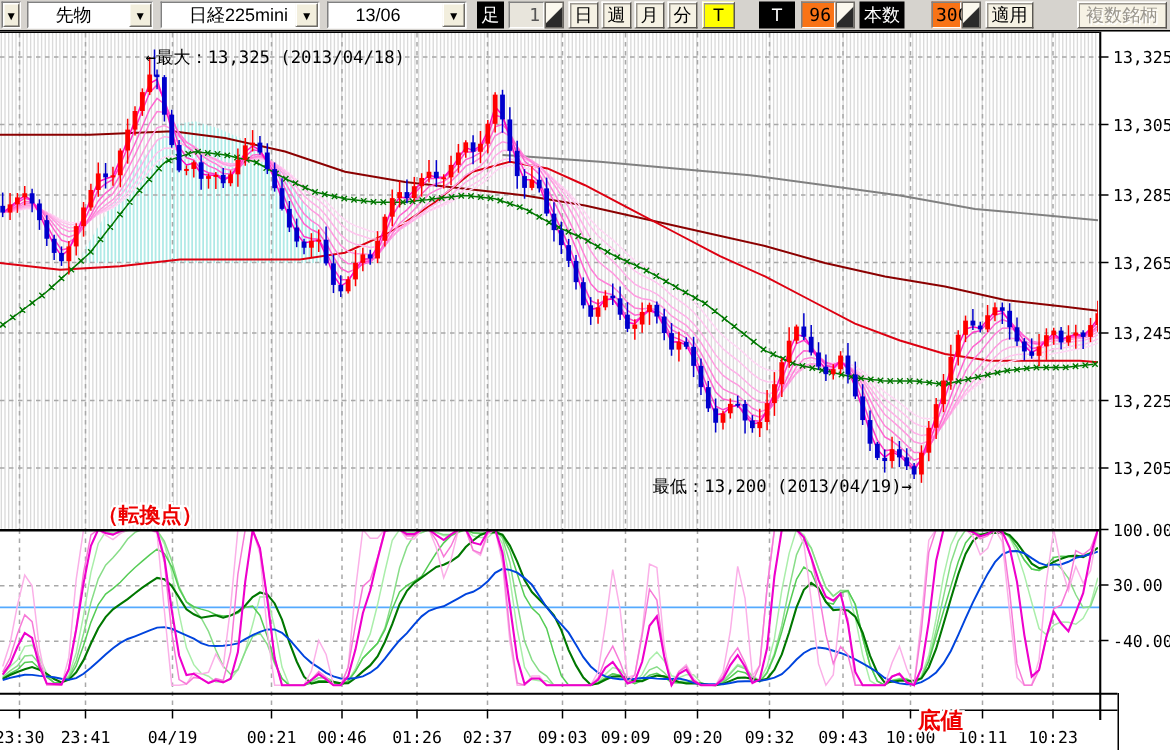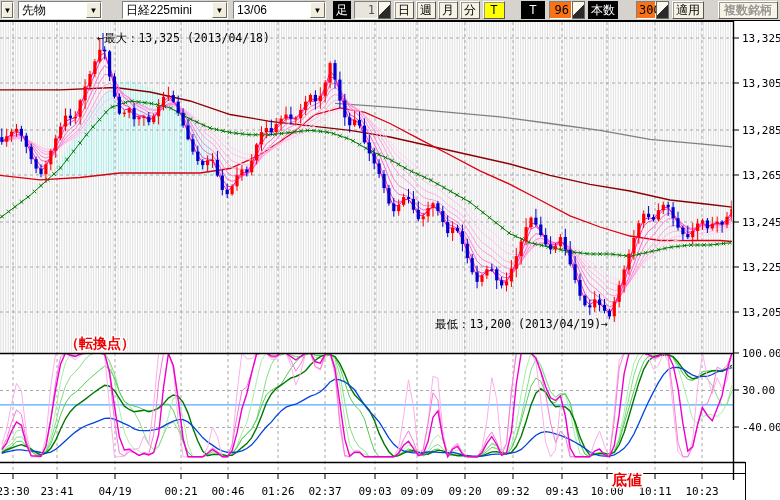--- a/index.html
+++ b/index.html
@@ -3,36 +3,36 @@
 <meta charset="utf-8">
 <style>
   html,body{margin:0;padding:0;background:#fff;}
   .screen{position:relative;width:780px;height:500px;overflow:hidden;background:#fff;
           font-family:"Liberation Sans",sans-serif;}
   
   .toolbar{position:absolute;top:0;left:0;width:780px;height:21px;background:#d6d3ce;
            border-bottom:1px solid #000;display:flex;align-items:center;z-index:5;box-sizing:border-box;}
   .combo{display:flex;align-items:stretch;height:18px;background:#fff;
          border:1px solid;border-color:#808080 #fff #fff #808080;box-sizing:border-box;}
-  .combo .val{flex:1;font-size:12px;line-height:16px;padding:0 3px;white-space:nowrap;overflow:hidden;}
+  .combo .val{flex:1;font-size:12px;line-height:16px;padding:0 18px;white-space:nowrap;overflow:hidden;}
   .cbtn{width:15px;background:#f2eedd;border:1px solid;border-color:#fff #6d6a65 #6d6a65 #fff;
         font-size:8px;line-height:15px;text-align:center;color:#000;box-sizing:border-box;}
   .lblk{height:18px;background:#000;color:#fff;font-size:12px;line-height:18px;
         padding:0 3px;box-sizing:border-box;white-space:nowrap;}
   .spinf{height:18px;border:1px solid;border-color:#808080 #fff #fff #808080;background:#f97316;
          font-size:12px;line-height:16px;text-align:right;padding:0 2px;box-sizing:border-box;
          font-family:"DejaVu Sans Mono",monospace;}
   .spinf.dim{background:#e8e5dc;color:#555;}
   .spinb{width:13px;height:18px;box-sizing:border-box;border:1px solid #6d6a65;
          background:linear-gradient(135deg,#fbf8ee 48%,#2a2a2a 52%);}
   .tbtn{height:18px;box-sizing:border-box;background:#f6f2e4;border:1px solid;
         border-color:#fff #5a5752 #5a5752 #fff;box-shadow:1px 1px 0 #9a968e inset;
         font-size:12px;line-height:15px;text-align:center;padding:0;white-space:nowrap;}
   .tbtn.yellow{background:#ffff00;}
-  .tbtn.disabled{color:#9a968e;text-shadow:1px 1px 0 #fff;font-weight:bold;}
+  .tbtn.disabled{color:#9a968e;text-shadow:1px 1px 0 #fff;}
   svg{position:absolute;top:0;left:0;z-index:1;}
   svg text{font-family:"DejaVu Sans Mono","Liberation Sans",monospace;}
 </style>
 </head>
 <body>
 
 <div class="screen">
 
   <svg id="chart" width="780" height="500">
       <defs>
@@ -799,21 +799,21 @@
     </svg>
 
   <div class="toolbar">
     <div class="combo" style="width:13px;margin-left:1px">
       <span class="cbtn" style="width:11px">▼</span>
     </div>
     <div class="combo" style="width:84px;margin-left:4px">
       <span class="val">先物</span>
       <span class="cbtn">▼</span>
     </div>
-    <div class="combo" style="width:106px;margin-left:20px">
+    <div class="combo" style="width:106px;margin-left:5px">
       <span class="val">日経225mini</span>
       <span class="cbtn">▼</span>
     </div>
     <div class="combo" style="width:93px;margin-left:5px">
       <span class="val">13/06</span>
       <span class="cbtn">▼</span>
     </div>
     <span class="lblk" style="margin-left:7px">足</span>
     <span class="spinf dim" style="width:24px;margin-left:3px">1</span>
     <span class="spinb"></span>

